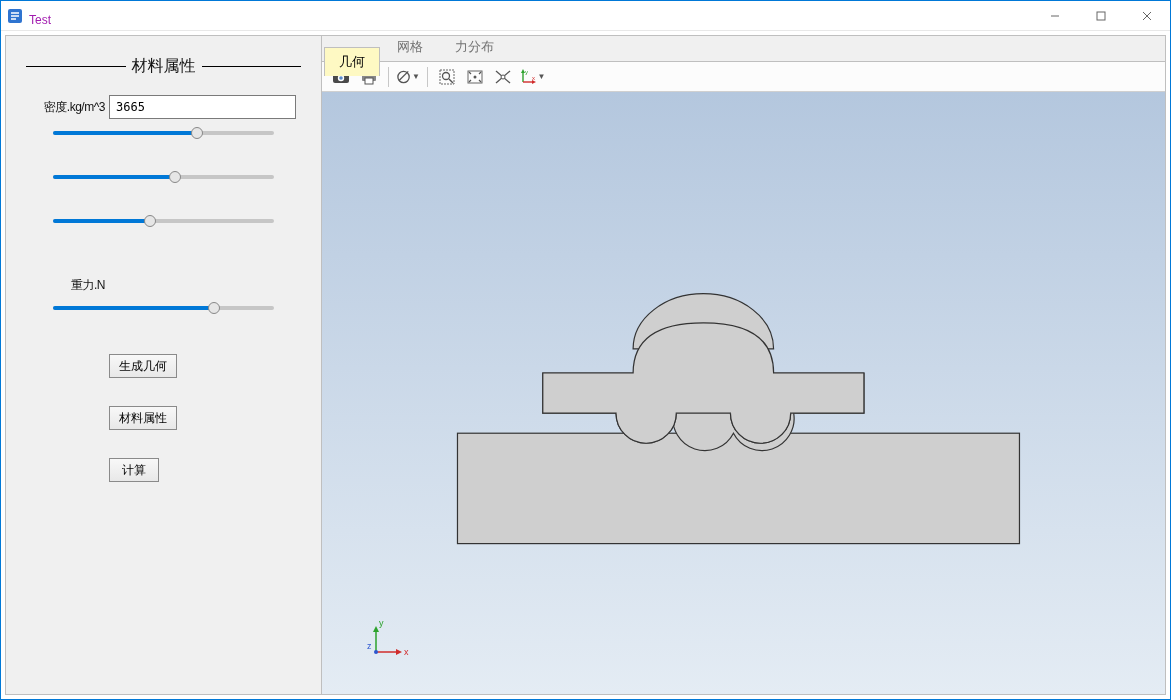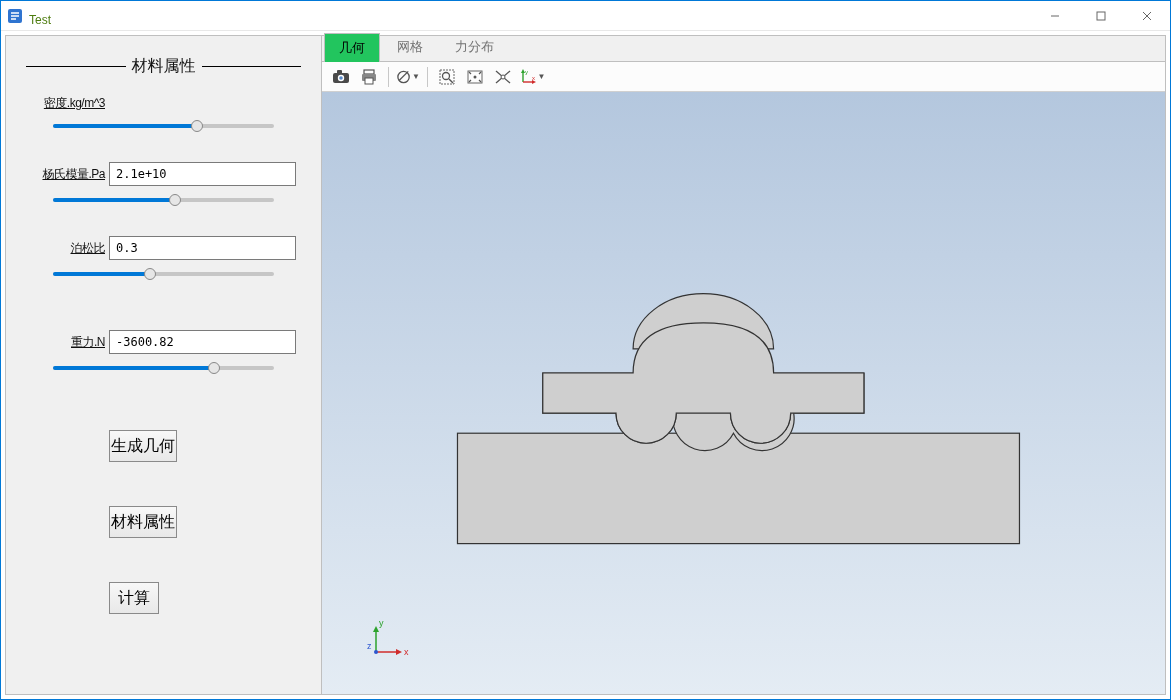--- a/index.html
+++ b/index.html
@@ -1,45 +1,45 @@
 <!DOCTYPE html>
 <html><head>
 <meta charset="utf-8">
 <style>
 * { box-sizing: border-box; margin: 0; padding: 0; }
 html, body { width: 1171px; height: 700px; font-family: "Microsoft YaHei", "SimSun", Arial, sans-serif; font-size: 12px; overflow: hidden; }
 .window { width: 1171px; height: 700px; background: #fff; border: 1px solid #0078d7; display: flex; flex-direction: column; }
 .titlebar { height: 30px; background: #fff; display: flex; align-items: center; padding-left: 6px; border-bottom: 1px solid #e8e8e8; }
 .titlebar .app-icon { width: 16px; height: 16px; margin-right: 6px; }
-.titlebar .title { flex: 1; color: #4d7c0f; font-size: 12px; margin-top: 8px; }
+.titlebar .title { flex: 1; color: #a21caf; font-size: 12px; margin-top: 8px; }
 .win-controls { display: flex; height: 100%; }
 .win-btn { width: 46px; height: 100%; display: flex; align-items: center; justify-content: center; color: #666; }
 
 .content { flex: 1; display: flex; border: 1px solid #bfbfbf; margin: 4px; background: #f0f0f0; }
 
 .left-panel { width: 315px; background: #f0f0f0; padding: 20px 25px 10px 25px; display: flex; flex-direction: column; }
 .group-header { display: flex; align-items: center; margin: 0 -5px 18px -5px; }
 .group-header .line { flex: 1; height: 1px; background: #000; }
 .group-header .label { padding: 0 6px; font-size: 16px; color: #111; }
 
 .field-row { display: flex; align-items: center; margin-bottom: 6px; }
-.field-label { width: 78px; text-align: right; padding-right: 4px; font-size: 12px; color: #111; letter-spacing: -0.5px; text-decoration: underline; }
+.field-label { width: 78px; text-align: right; padding-right: 4px; font-size: 12px; color: #111; letter-spacing: -0.5px; }
 .field-input { flex: 1; height: 24px; border: 1px solid #7a7a7a; background: #fff; padding: 2px 6px; font-family: "Consolas", "SimSun", monospace; font-size: 12px; }
 
 .slider-wrap { margin: 0 22px 28px 22px; position: relative; height: 16px; }
 .slider-track { position: absolute; left: 0; right: 0; top: 6px; height: 4px; background: #c6c6c6; border-radius: 2px; }
 .slider-fill { position: absolute; left: 0; top: 6px; height: 4px; background: #0078d7; border-radius: 2px; }
 .slider-thumb { position: absolute; top: 2px; width: 12px; height: 12px; border-radius: 50%; background: #e6e6e6; border: 1px solid #888; transform: translateX(-6px); }
 
-.btn { width: 68px; height: 32px; background: linear-gradient(#f8f8f8,#e8e8e8); border: 1px solid #8a8a8a; font-size: 16px; margin: 16px 0 28px 78px; display: inline-flex; align-items: center; justify-content: center; cursor: default; }
+.btn { width: 68px; height: 24px; background: linear-gradient(#f8f8f8,#e8e8e8); border: 1px solid #8a8a8a; font-size: 12px; margin: 0 0 28px 78px; display: inline-flex; align-items: center; justify-content: center; cursor: default; }
 
 .right-panel { flex: 1; display: flex; flex-direction: column; background: #fff; border-left: 1px solid #bfbfbf; }
 .tabbar { height: 26px; display: flex; align-items: flex-end; background: #f0f0f0; border-bottom: 1px solid #bfbfbf; padding-left: 2px; }
 .tab { padding: 5px 14px 5px 14px; font-size: 13px; border: 1px solid transparent; border-bottom: none; margin-right: 2px; position: relative; }
-.tab.active { background: #22c55e; border-color: #bfbfbf; z-index: 2; top: 1px; }
+.tab.active { background: #fef9c3; border-color: #bfbfbf; z-index: 2; top: 15px; }
 .tab:not(.active) { color: #737373; }
 
 .toolbar { height: 30px; display: flex; align-items: center; padding: 0 6px; gap: 2px; border-bottom: 1px solid #d0d0d0; background: #fcfcfc; }
 .tb-btn { width: 26px; height: 24px; display: flex; align-items: center; justify-content: center; border: 1px solid transparent; }
 .tb-sep { width: 1px; height: 20px; background: #c8c8c8; margin: 0 4px; }
 .tb-dd { display: flex; align-items: center; }
 .tb-dd .caret { font-size: 8px; color: #555; margin-left: 1px; }
 
 .viewport { flex: 1; position: relative; overflow: hidden; }
 .viewport-bg { position: absolute; inset: 0; background: linear-gradient(#b4c7de 0%, #e4ecf4 100%); }
@@ -88,53 +88,45 @@
     <div class="left-panel">
 
       <div class="group-header">
         <div class="line"></div>
         <div class="label">材料属性</div>
         <div class="line"></div>
       </div>
 
       <div class="field-row">
         <div class="field-label">密度.kg/m^3</div>
+        <input class="field-input" value="3665" style="">
       </div>
       <div class="slider-wrap">
         <div class="slider-track"></div>
         <div class="slider-fill" style="width: 65%;"></div>
         <div class="slider-thumb" style="left: 65%;"></div>
       </div>
 
-      <div class="field-row">
-        <div class="field-label">杨氏模量.Pa</div>
-        <input class="field-input" value="2.1e+10" style="">
-      </div>
       <div class="slider-wrap">
         <div class="slider-track"></div>
         <div class="slider-fill" style="width: 55%;"></div>
         <div class="slider-thumb" style="left: 55%;"></div>
       </div>
 
-      <div class="field-row">
-        <div class="field-label">泊松比</div>
-        <input class="field-input" value="0.3" style="">
-      </div>
       <div class="slider-wrap">
         <div class="slider-track"></div>
         <div class="slider-fill" style="width: 44%;"></div>
         <div class="slider-thumb" style="left: 44%;"></div>
       </div>
 
 
       <div style="height:20px"></div>
 
       <div class="field-row">
         <div class="field-label">重力.N</div>
-        <input class="field-input" value="-3600.82" style="">
       </div>
       <div class="slider-wrap">
         <div class="slider-track"></div>
         <div class="slider-fill" style="width: 73%;"></div>
         <div class="slider-thumb" style="left: 73%;"></div>
       </div>
 
       <div style="height:10px"></div>
 
       <button class="btn">生成几何</button>

